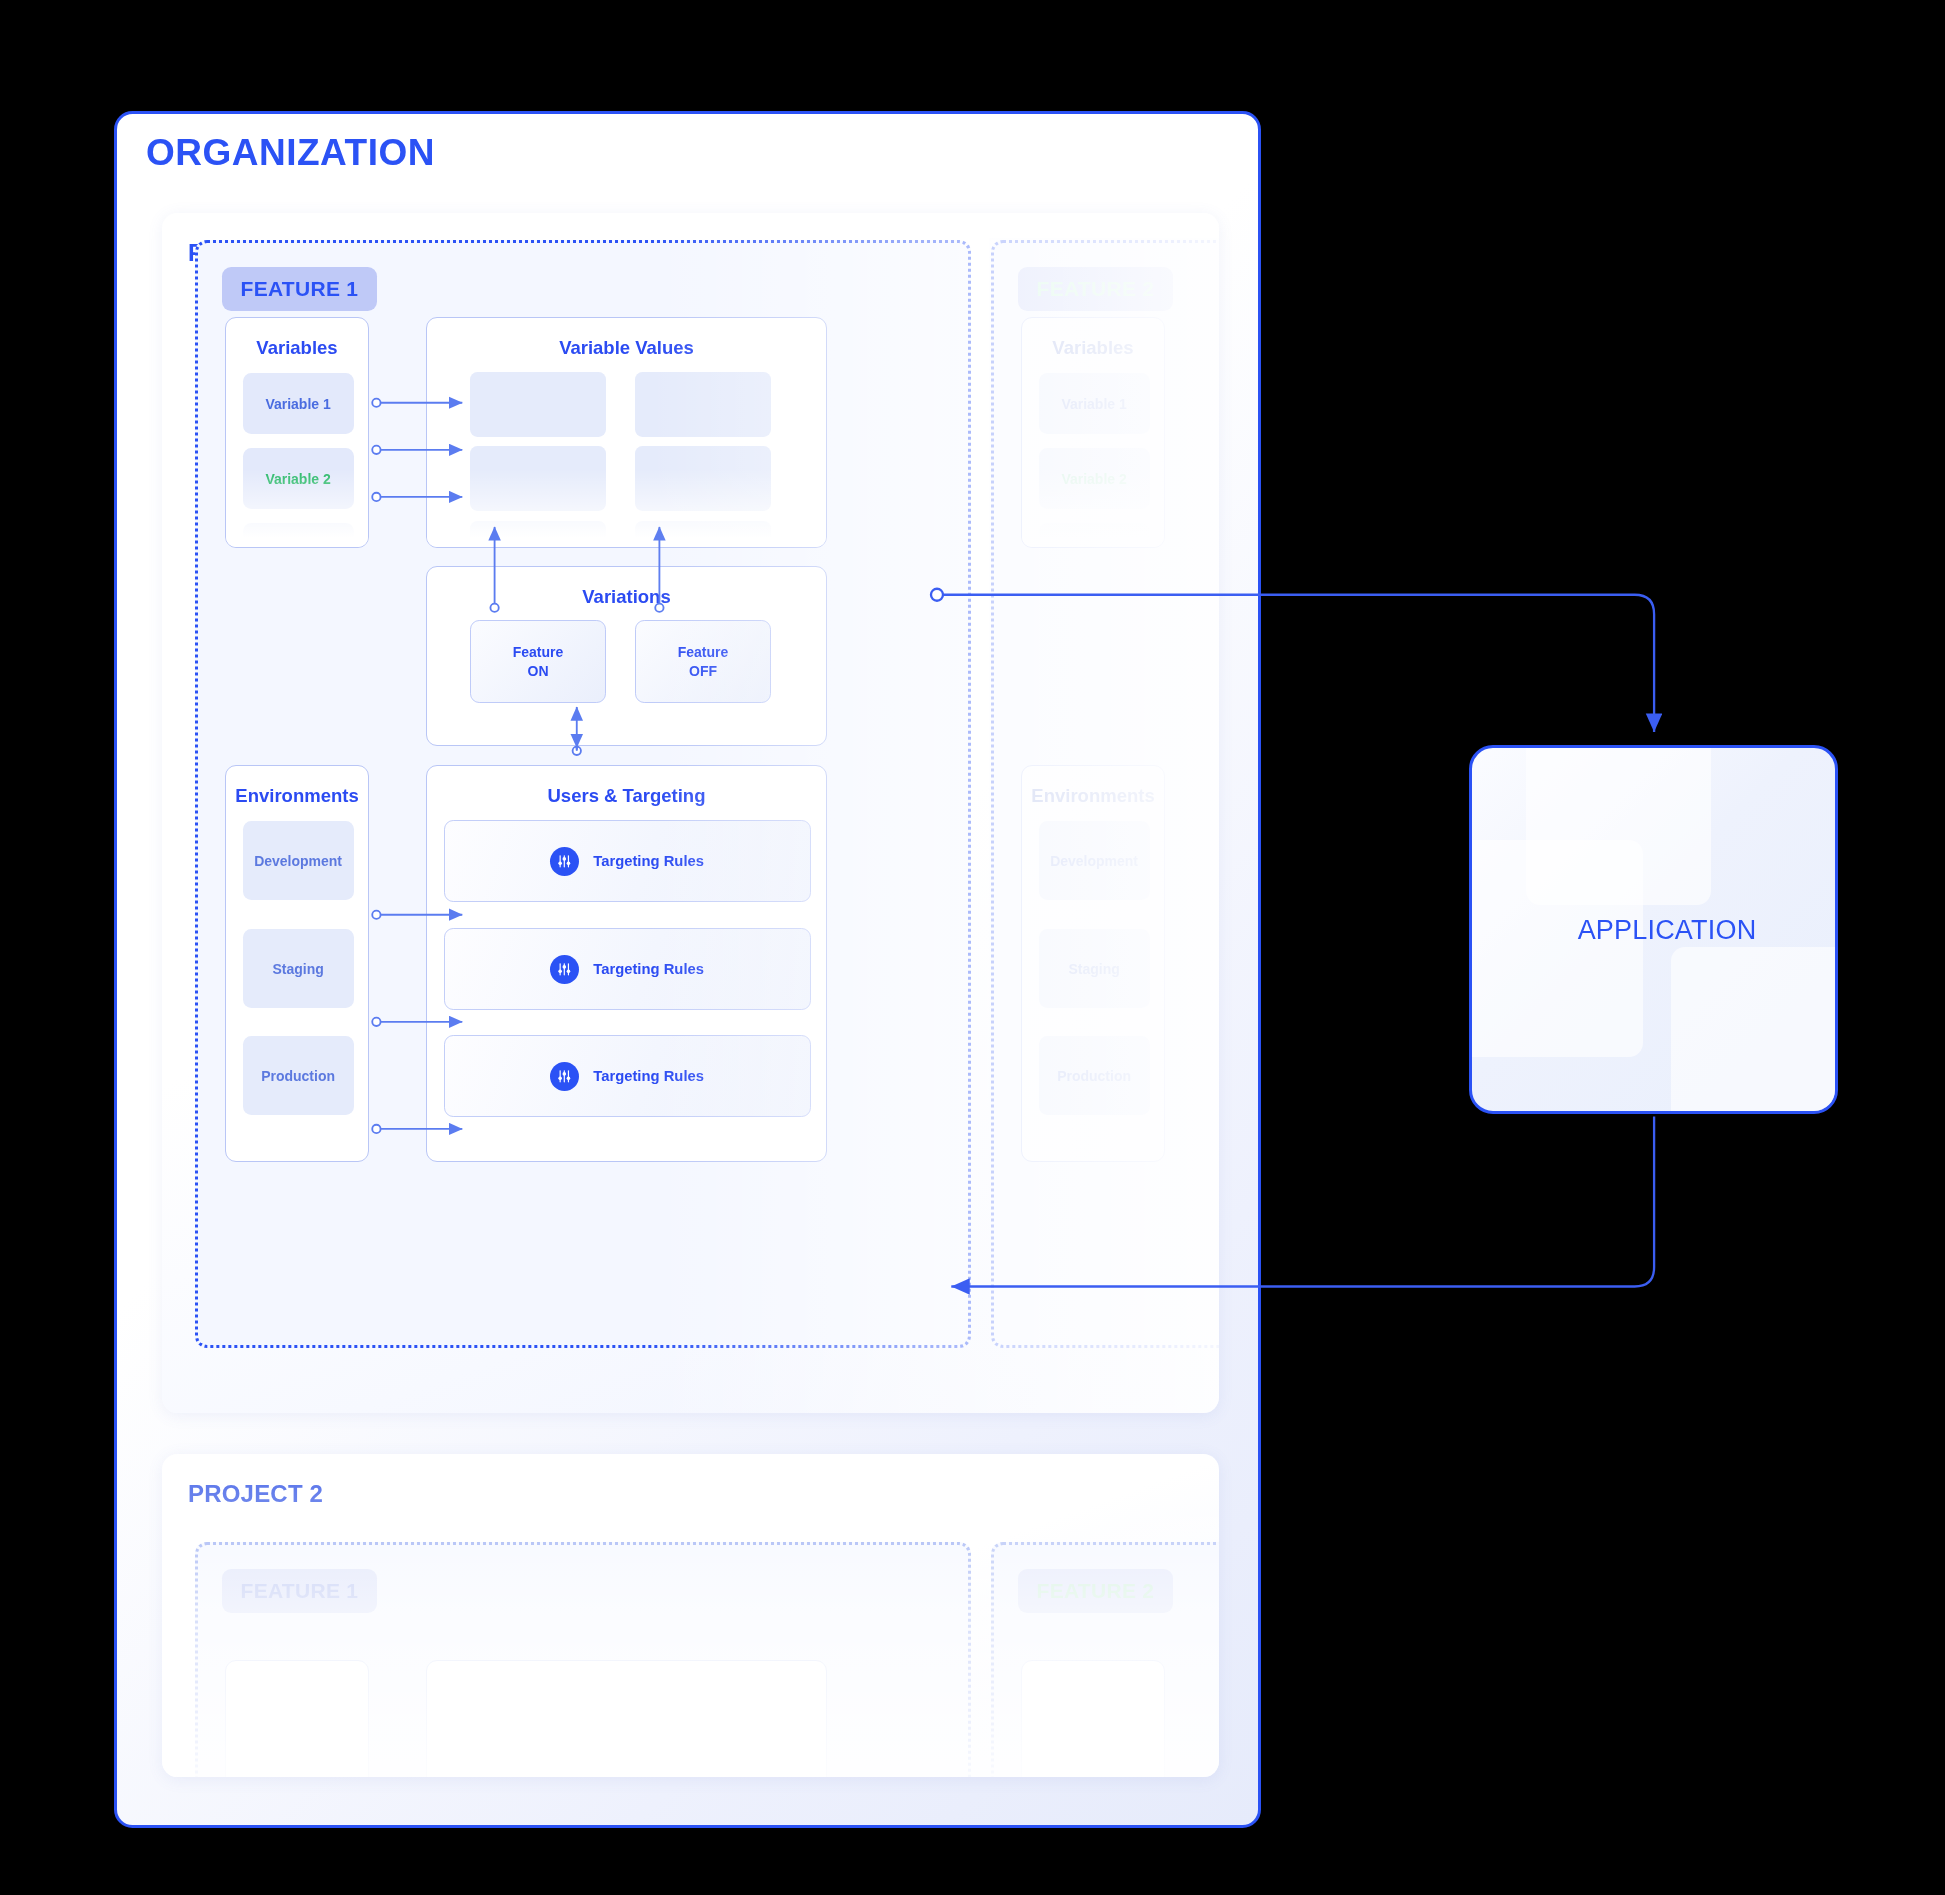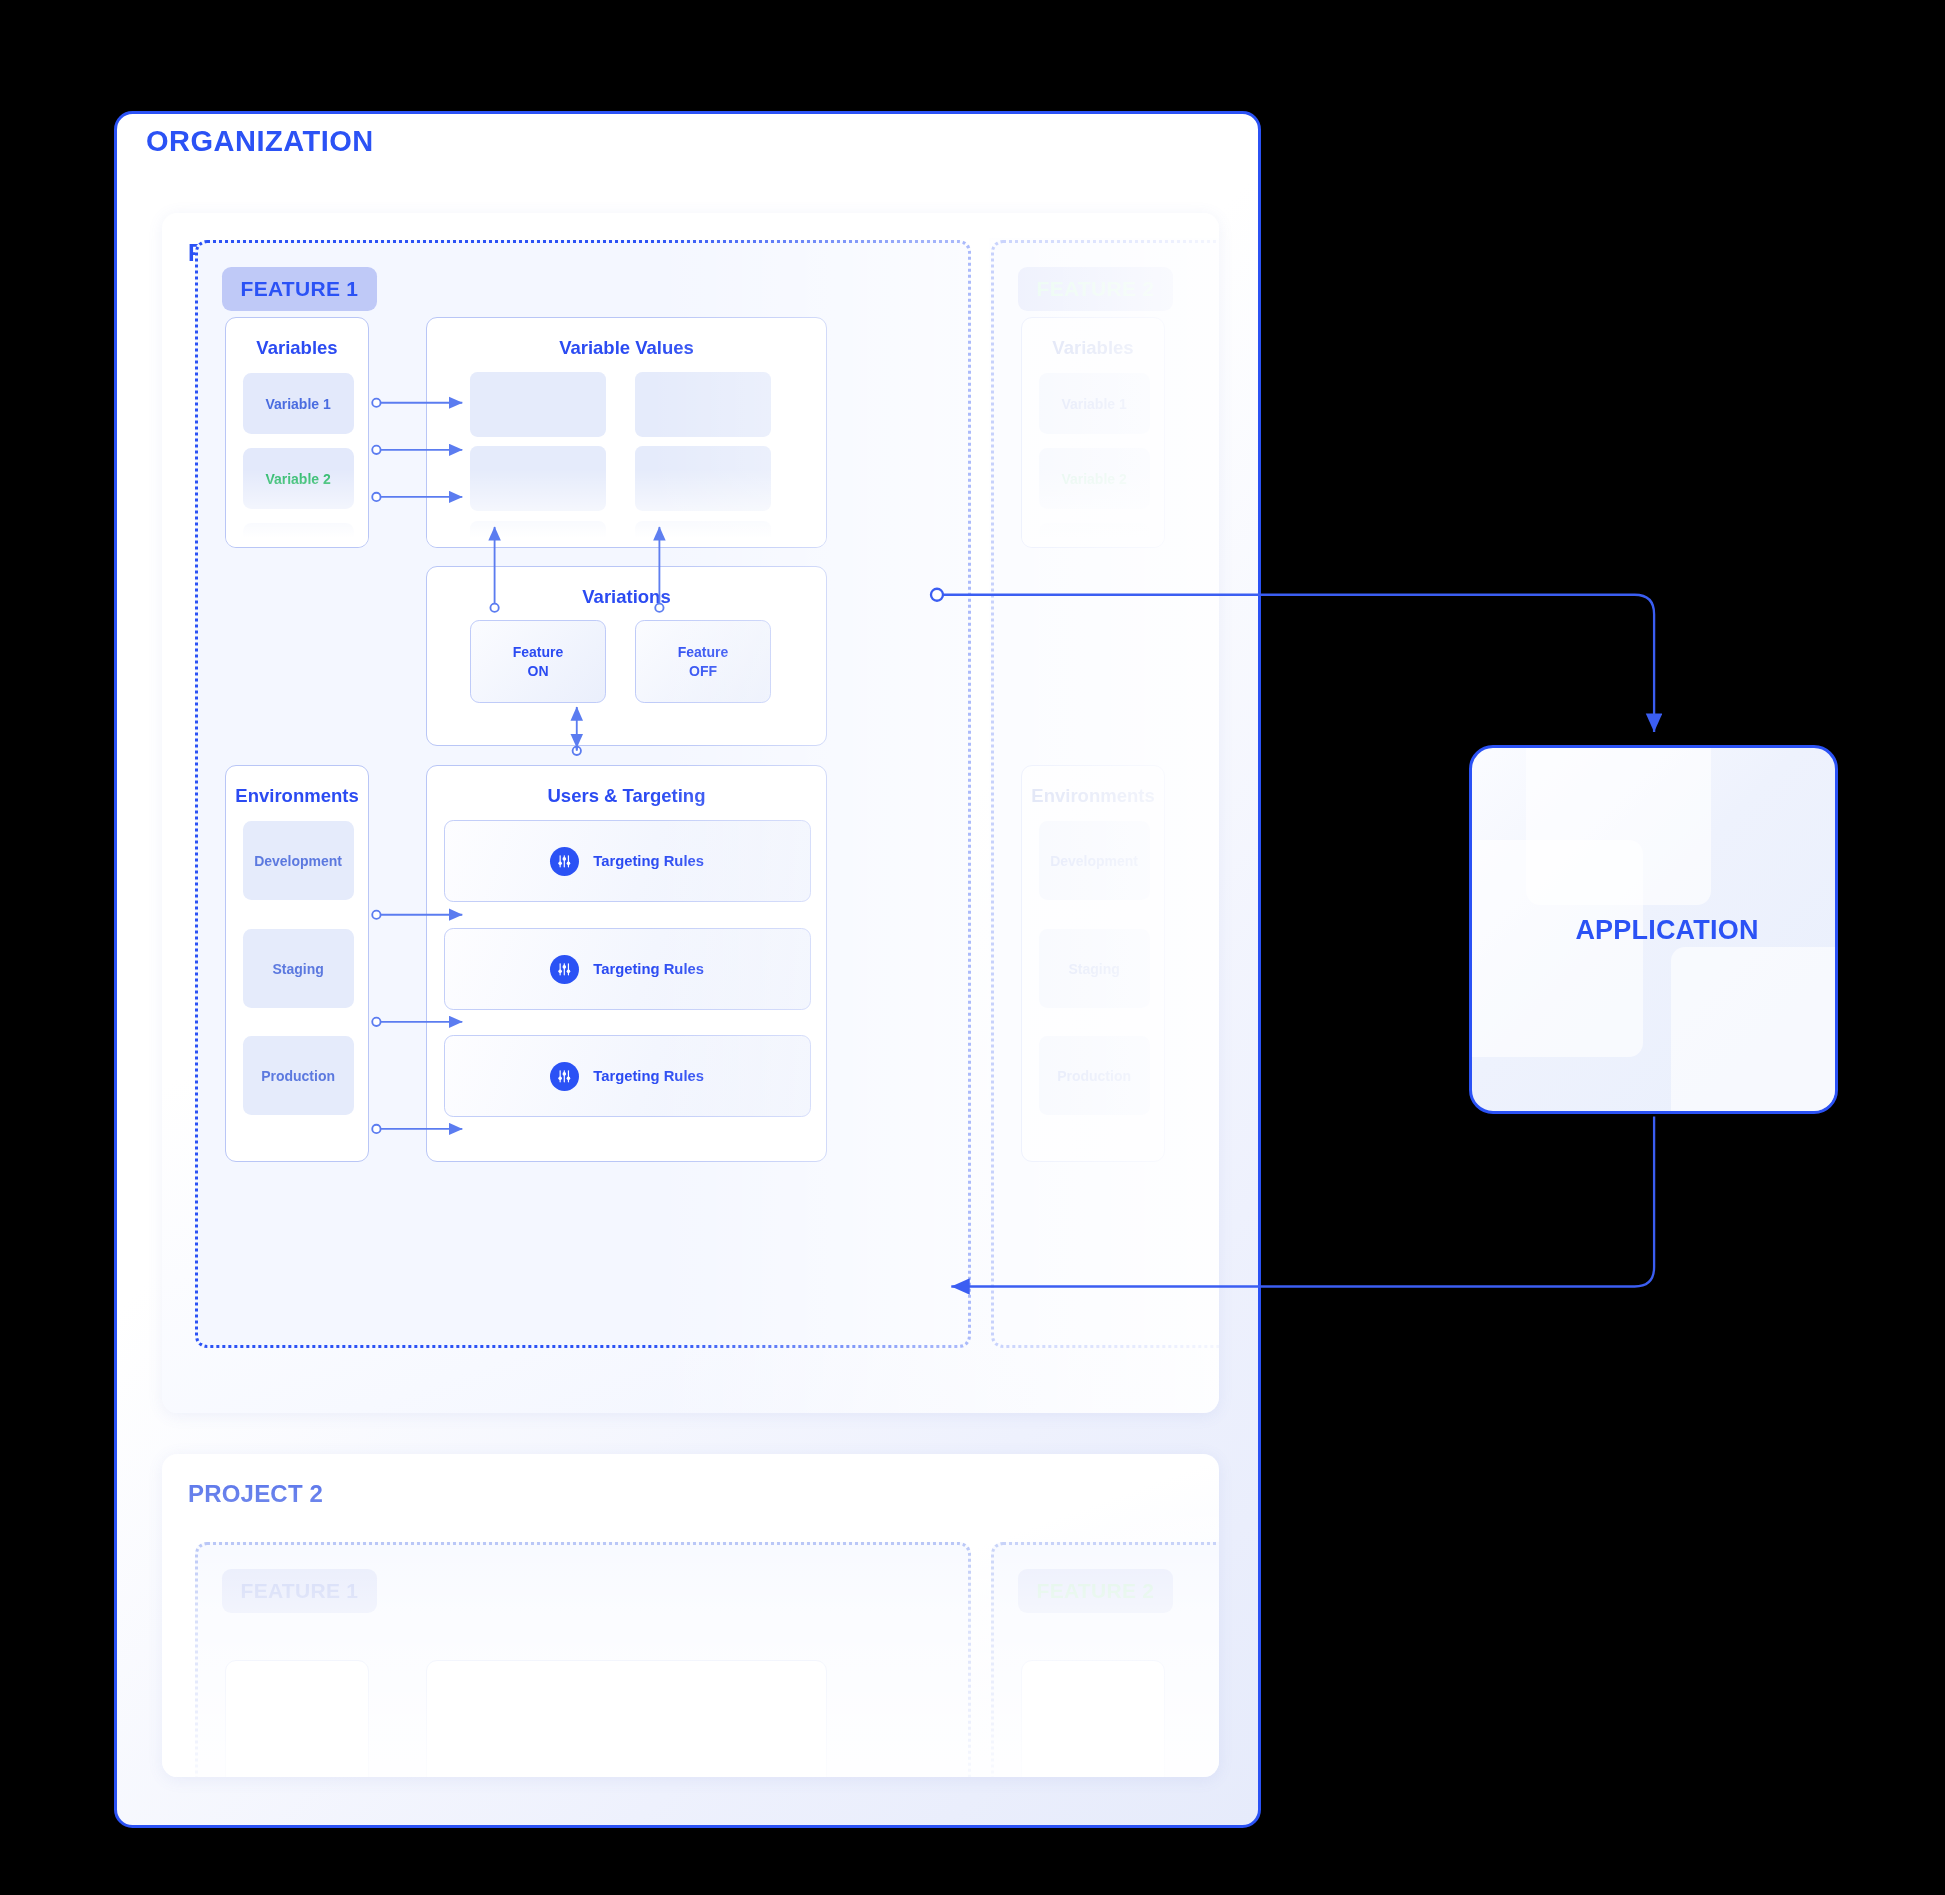--- a/index.html
+++ b/index.html
@@ -15,22 +15,22 @@
   .org-card {
     position: absolute;
     left: 114px; top: 111px;
     width: 1147px; height: 1717px;
     border: 3.2px solid #2B52F5;
     border-radius: 18.5px;
     background: linear-gradient(135deg, #ffffff 0%, #ffffff 42%, #eef1fd 78%, #e6ebfb 100%);
     overflow: hidden;
   }
   .org-title {
-    position: absolute; left: 29px; top: 11px;
-    font-size: 29px; font-weight: 700; letter-spacing: 0.5px;
+    position: absolute; left: 29px; top: 18px;
+    font-size: 37px; font-weight: 700; letter-spacing: 0.5px;
     color: #2B52F5;
   }
 
   
   .project-card {
     position: absolute;
     background: linear-gradient(160deg,#ffffff 0%,#ffffff 55%,#f7f9ff 80%,#f1f4fe 100%);
     border-radius: 15.7px;
     box-shadow: 0 2.8px 15.7px rgba(90,110,200,.09);
     overflow: hidden;
@@ -168,21 +168,21 @@
     border: 3.7px solid #2B52F5;
     border-radius: 24px;
     background: linear-gradient(135deg,#fbfcff 0%,#eef2fd 45%,#e9effc 100%);
     overflow: hidden;
   }
   .app-deco { position: absolute; background: rgba(255,255,255,.62); border-radius: 14px; }
   .app-label {
     position: absolute; left: 0; right: 0; top: 50%;
     transform: translateY(-50%);
     text-align: center;
-    font-size: 27px; font-weight: 700; letter-spacing: 0.2px;
+    font-size: 27px; font-weight: 400; letter-spacing: 0.2px;
     color: #2B52F5;
     padding-left: 27px;
   }
 
   
   .conn-layer { position: absolute; inset: 0; pointer-events: none; }
 </style>
 </head>
 <body>
 

